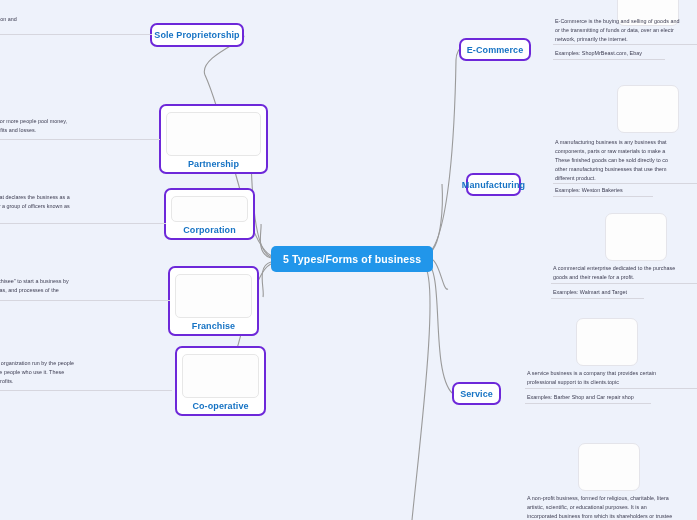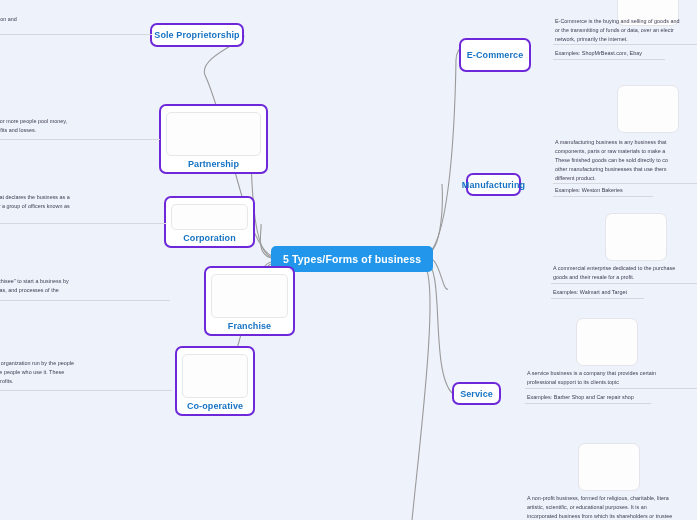--- a/index.html
+++ b/index.html
@@ -126,36 +126,36 @@
 
   <div class="node plain" style="left:150px; top:23px; width:94px; height:24px;">
     <span class="node-label">Sole Proprietorship</span>
   </div>
 
   <div class="node withimg" style="left:159px; top:104px; width:109px; height:70px;">
     <span class="img-ph"></span>
     <span class="node-label">Partnership</span>
   </div>
 
-  <div class="node withimg" style="left:164px; top:196px; width:91px; height:52px;">
+  <div class="node withimg" style="left:164px; top:188px; width:91px; height:52px;">
     <span class="img-ph"></span>
     <span class="node-label">Corporation</span>
   </div>
 
-  <div class="node withimg" style="left:168px; top:266px; width:91px; height:70px;margin-left:36px;">
+  <div class="node withimg" style="left:168px; top:266px; width:91px; height:70px;">
     <span class="img-ph"></span>
     <span class="node-label">Franchise</span>
   </div>
 
-  <div class="node withimg" style="left:175px; top:346px; width:80px; height:70px;">
+  <div class="node withimg" style="left:175px; top:346px; width:91px; height:70px;">
     <span class="img-ph"></span>
     <span class="node-label">Co-operative</span>
   </div>
 
-  <div class="node plain" style="left:459px; top:38px; width:72px; height:34px;">
+  <div class="node plain" style="left:459px; top:38px; width:72px; height:23px;">
     <span class="node-label">E-Commerce</span>
   </div>
 
   <div class="node plain" style="left:466px; top:173px; width:55px; height:23px;">
     <span class="node-label">Manufacturing</span>
   </div>
 
 
   <div class="node plain" style="left:452px; top:382px; width:49px; height:23px;">
     <span class="node-label">Service</span>

